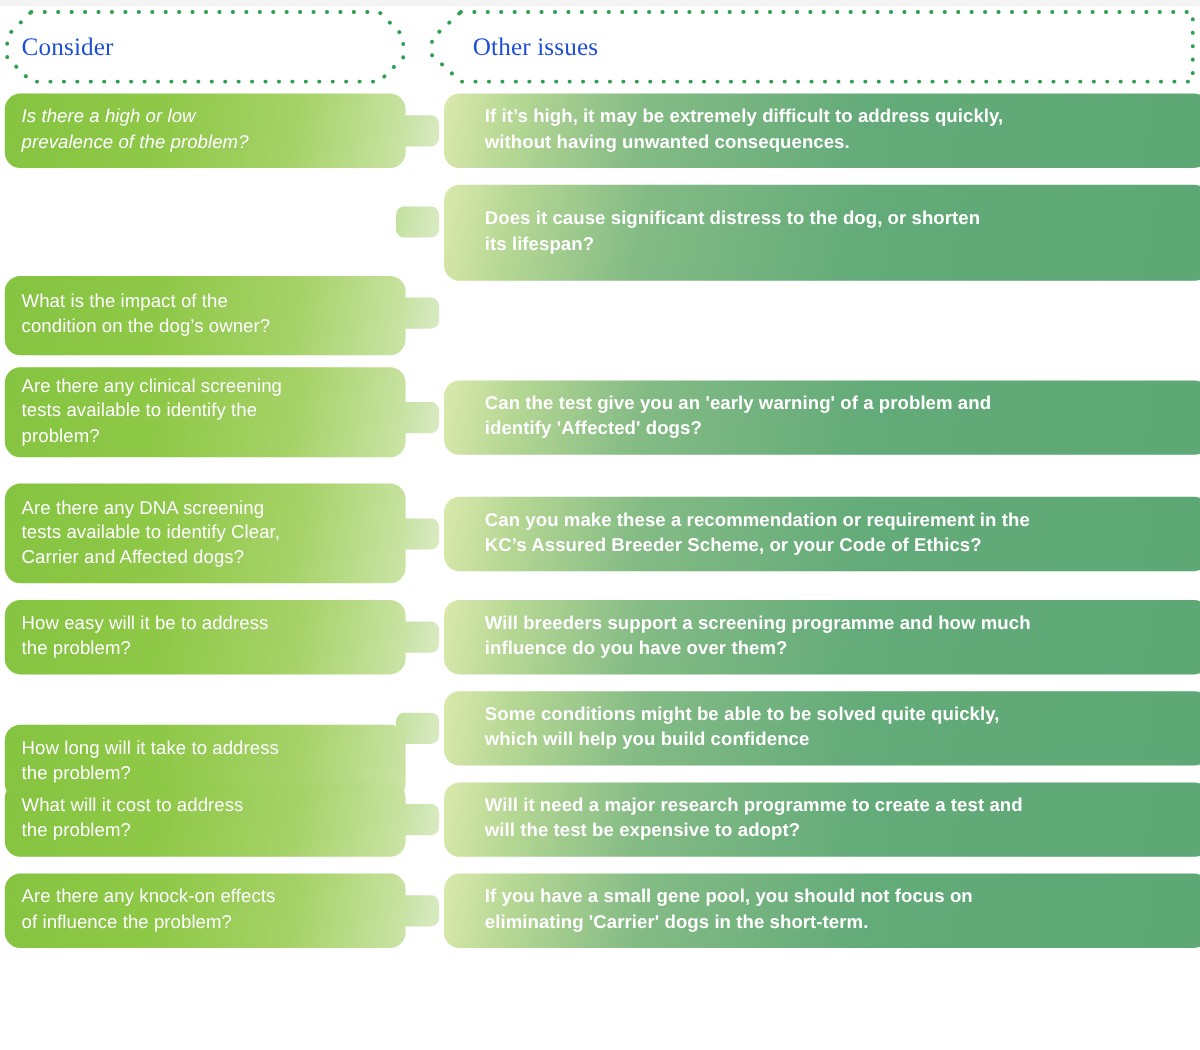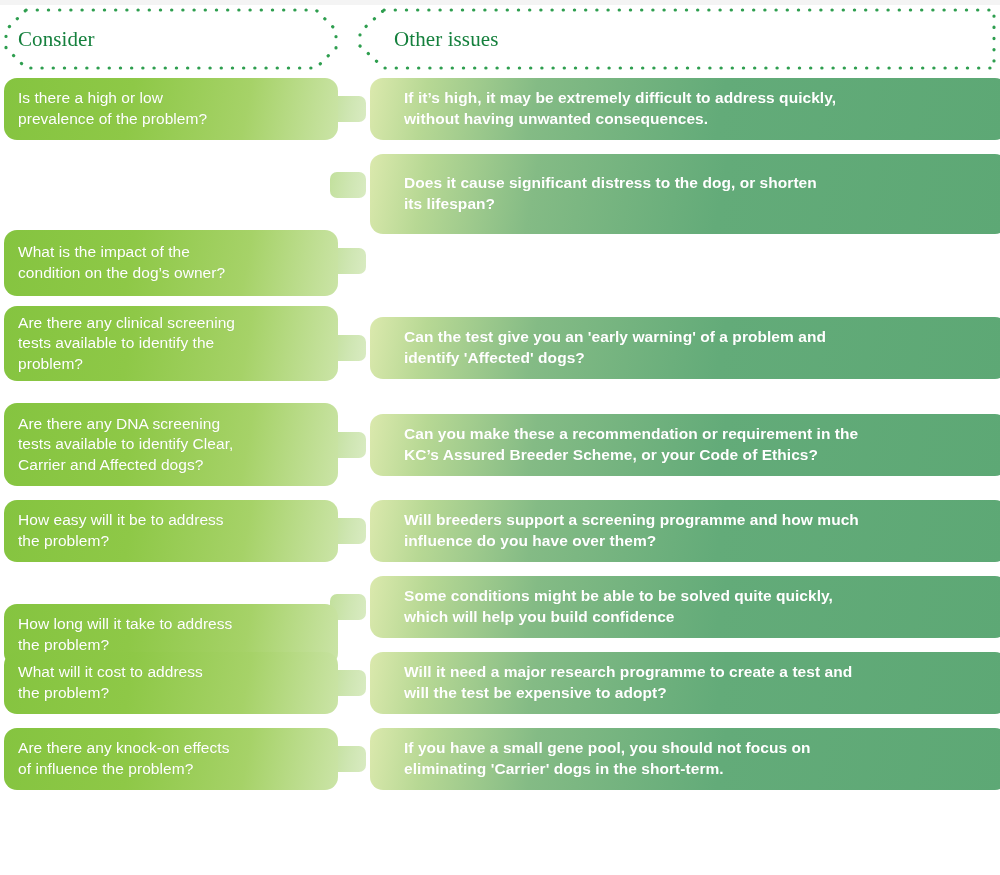--- a/index.html
+++ b/index.html
@@ -41,21 +41,21 @@
   }
   .header-box {
     position: absolute;
     top: 0;
     height: 62px;
     box-sizing: border-box;
     display: flex;
     align-items: center;
   }
   .header-box .hdr-label {
-    color: #15803d;
+    color: #1d4ed8;
     font-size: 21px;
     font-family: "Liberation Serif", serif;
     letter-spacing: .1px;
     white-space: nowrap;
   }
   #hdr-left  { left: 4px;   width: 334px; }
   #hdr-left .hdr-label  { padding-left: 14px; }
   #hdr-right { left: 358px; width: 638px; }
   #hdr-right .hdr-label { padding-left: 36px; }
 
@@ -150,21 +150,21 @@
         <polyline points="26,2 636,2 636,60 26,60 2,38 2,24 26,2 "></polyline>
       </svg>
       <span class="hdr-label">Other issues</span>
     </div>
 
   </div>
 
   <div class="rows">
       <div class="row" style="height: 62px; margin-bottom: 14px;">
         <div class="bridge" style="top: 18px;"></div>
-        <div class="pill pill-left" style="top: 0px; height: 62px;">
+        <div class="pill pill-left" style="top: 0px; height: 62px; font-style: italic;">
           <span class="txt">Is there a high or low
 prevalence of the problem?</span>
         </div>
         <div class="pill pill-right" style="top: 0px; height: 62px;">
           <span class="txt">If it’s high, it may be extremely difficult to address quickly,
 without having unwanted consequences.</span>
         </div>
       </div>
       <div class="row" style="height: 62px; margin-bottom: 14px;">
         <div class="bridge" style="top: 18px;"></div>

